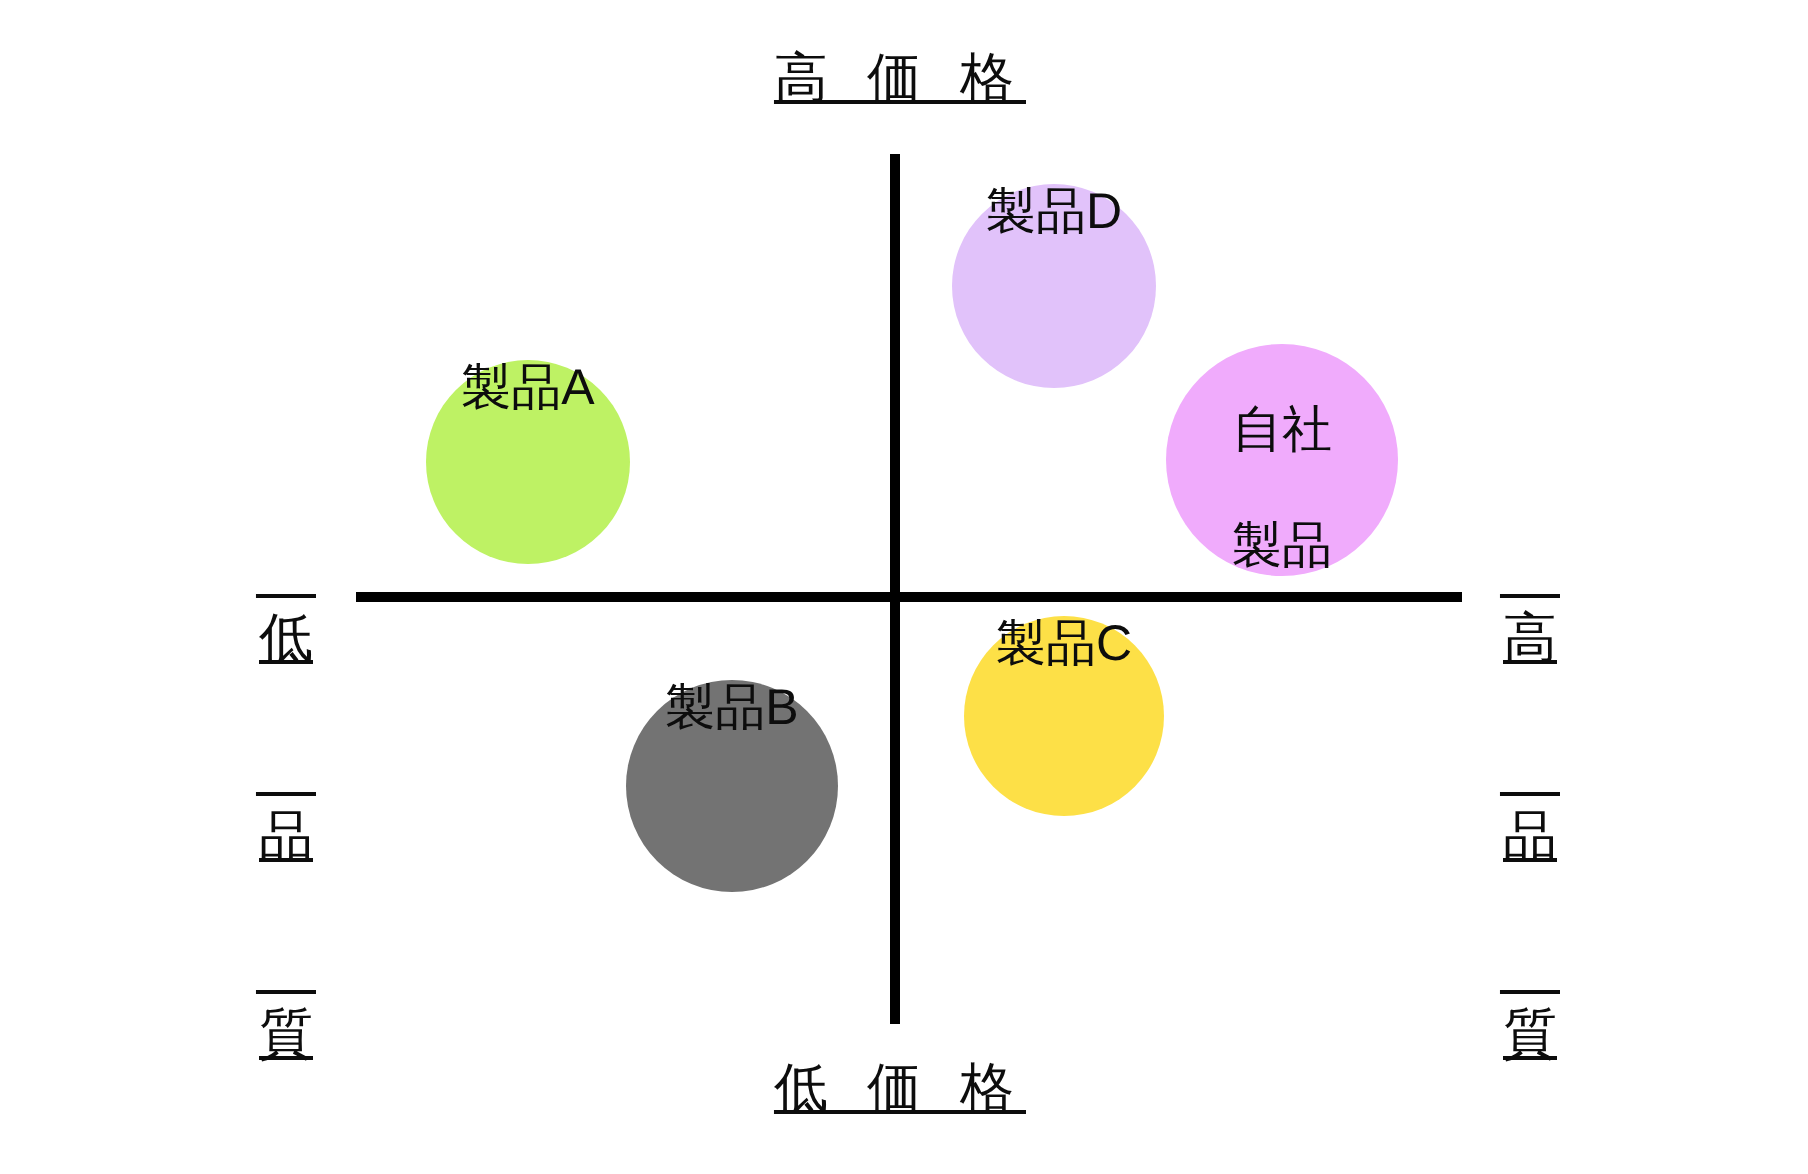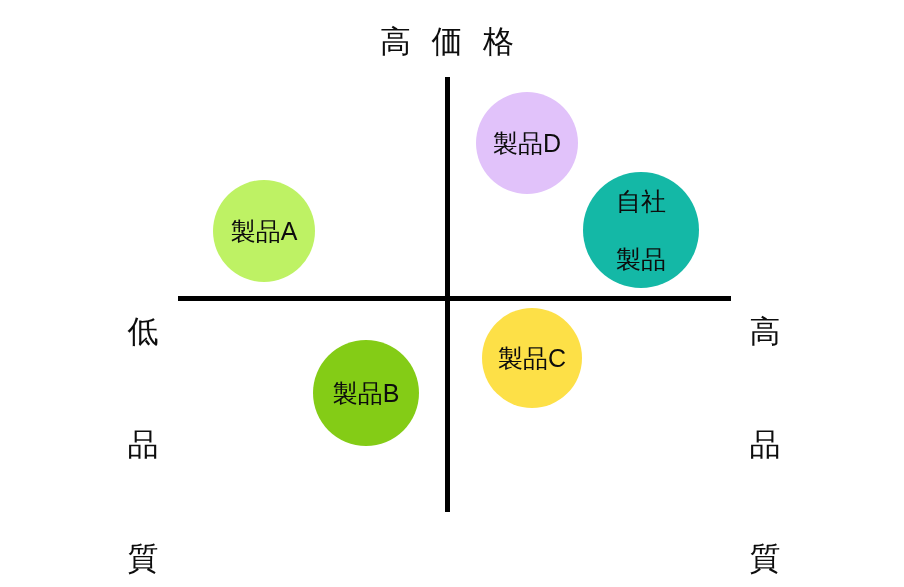--- a/index.html
+++ b/index.html
@@ -33,24 +33,25 @@
     left: 445px;
     top: 77px;
     width: 5px;
     height: 435px;
   }
 
   
   .axis-label {
     position: absolute;
     color: #0d0d0d;
-    font-size: 31px;
+    font-size: 27px;
     line-height: 1.0;
     white-space: pre;
     user-select: none;
+    text-decoration: underline;
   }
   .axis-label.horizontal {
     letter-spacing: 6px;
     text-indent: 6px;
     text-align: center;
   }
   .axis-label.vertical {
     text-align: center;
     line-height: 1.22;
   }
@@ -74,21 +75,20 @@
     top: 237px;
     width: 62px;
   }
   .vchar { display: block; }
 
   
   .bubble {
     position: absolute;
     border-radius: 50%;
     display: flex;
-    align-items: center;
     justify-content: center;
     text-align: center;
     color: #0d0d0d;
     font-size: 25px;
     line-height: 1.16;
     white-space: pre-line;
     box-sizing: border-box;
     user-select: none;
   }
   .bubble-label {
@@ -99,20 +99,21 @@
 </head>
 <body>
 
 <div id="canvas">
 
   <div class="axis" id="axis-horizontal"></div>
   <div class="axis" id="axis-vertical"></div>
 
   <div class="axis-label horizontal" id="label-top">高 価 格</div>
 
+  <div class="axis-label horizontal" id="label-bottom">低 価 格</div>
 
   <div class="axis-label vertical" id="label-left">
     <span class="vchar">低</span>
     <span class="vchar">品</span>
     <span class="vchar">質</span>
   </div>
 
   <div class="axis-label vertical" id="label-right">
     <span class="vchar">高</span>
     <span class="vchar">品</span>
@@ -120,28 +121,28 @@
   </div>
 
   <div class="bubble" id="bubble-a" style="width: 102px; height: 102px; left: 213px; top: 180px; background: #bef264;">
     <span class="bubble-label">製品A</span>
   </div>
 
   <div class="bubble" id="bubble-d" style="width: 102px; height: 102px; left: 476px; top: 92px; background: rgb(225, 194, 250);">
     <span class="bubble-label">製品D</span>
   </div>
 
-  <div class="bubble" id="bubble-own" style="width: 116px; height: 116px; left: 583px; top: 172px; background: #14b8a6;">
+  <div class="bubble" id="bubble-own" style="width: 116px; height: 116px; left: 583px; top: 172px; background: #f0abfc;">
     <span class="bubble-label">
       <span class="vchar">自社</span>
       <span class="vchar">製品</span>
     </span>
   </div>
 
   <div class="bubble" id="bubble-c" style="width: 100px; height: 100px; left: 482px; top: 308px; background: #fde047;">
     <span class="bubble-label">製品C</span>
   </div>
 
-  <div class="bubble" id="bubble-b" style="width: 106px; height: 106px; left: 313px; top: 340px; background: #84cc16;">
+  <div class="bubble" id="bubble-b" style="width: 106px; height: 106px; left: 313px; top: 340px; background: #737373;">
     <span class="bubble-label">製品B</span>
   </div>
 
 </div>
 
 </body></html>

